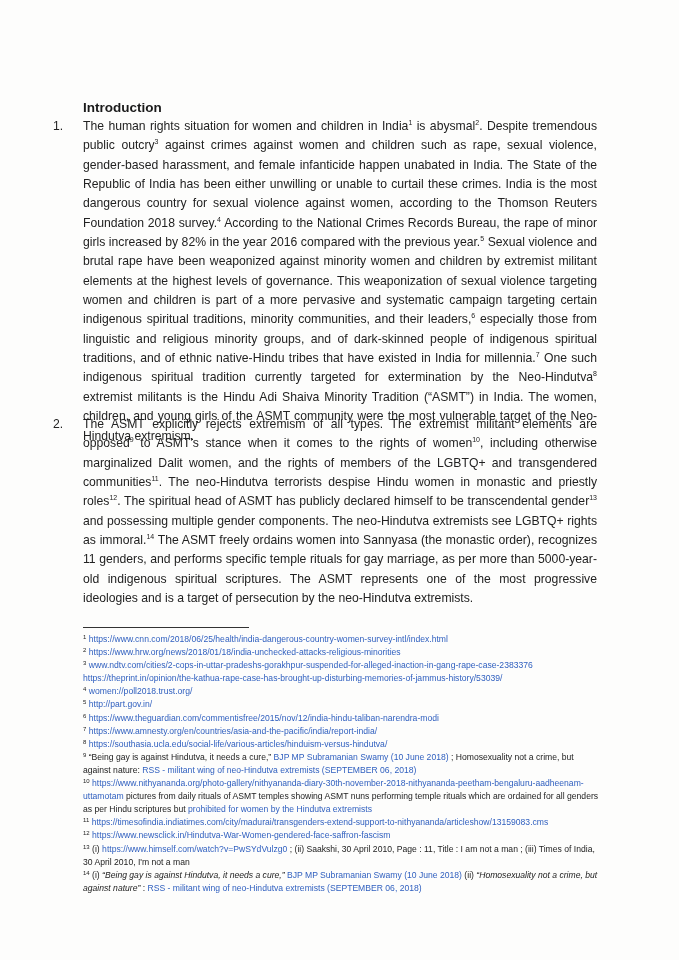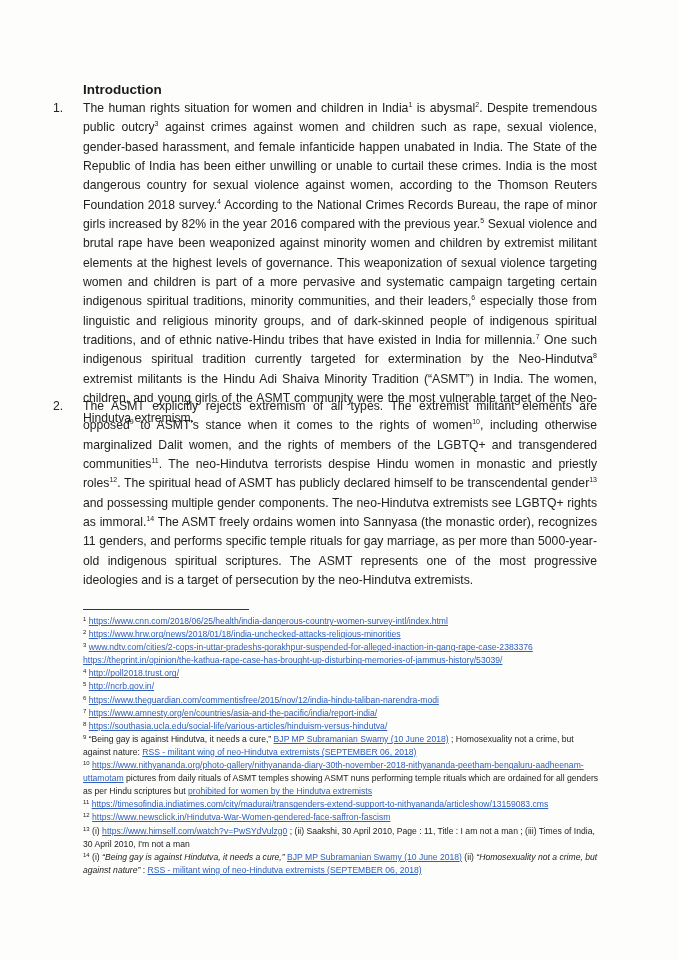--- a/index.html
+++ b/index.html
@@ -3,21 +3,21 @@
 <meta charset="utf-8">
 <style>
   html, body { margin: 0; padding: 0; }
   body {
     width: 679px; height: 960px; overflow: hidden;
     background: #fdfdfc;
     font-family: "DejaVu Sans", "Liberation Sans", sans-serif;
     color: #1f1f1f;
     position: relative;
   }
-  .page { position: absolute; left: 0; top: 0; width: 679px; height: 768px; }
+  .page { position: absolute; left: 0; top: 18px; width: 679px; height: 768px; }
   .heading {
     position: absolute; left: 83px; top: 82px;
     font-family: "Liberation Sans", sans-serif;
     font-weight: bold; font-size: 13.5px; color: #1a1a1a;
   }
   .para {
     position: absolute; left: 83px; width: 514px;
     font-family: "Liberation Sans", sans-serif;
     font-size: 12.2px; line-height: 19.35px;
     text-align: justify; color: #222;
@@ -32,21 +32,21 @@
     position: absolute; left: 83px; top: 609px; width: 166px; height: 0;
     border-top: 1px solid #333;
   }
   .footnotes {
     position: absolute; left: 83px; top: 615px; width: 516px;
     font-family: "Liberation Sans", sans-serif;
     font-size: 8.6px; line-height: 13.1px; color: #222;
   }
   .fn { margin: 0; }
   .fn sup { font-size: 6px; vertical-align: 3px; }
-  a, .lnk { color: #2f5fbf; text-decoration: underline; }
+  a, .lnk { color: #2f5fbf; }
   .it { font-style: italic; }
 </style>
 </head>
 <body>
 
 <div class="page">
   <div class="heading">Introduction</div>
 
   <div class="para" id="para1">
     <span class="num">1.</span>
@@ -57,22 +57,22 @@
     <span class="num">2.</span>
     <span class="body"><span>The ASMT explicitly rejects extremism of all types. The extremist militant elements are opposed</span><sup>9</sup><span> to ASMT's stance when it comes to the rights of women</span><sup>10</sup><span>, including otherwise marginalized Dalit women, and the rights of members of the LGBTQ+ and transgendered communities</span><sup>11</sup><span>. The neo-Hindutva terrorists despise Hindu women in monastic and priestly roles</span><sup>12</sup><span>. The spiritual head of ASMT has publicly declared himself to be transcendental gender</span><sup>13</sup><span> and possessing multiple gender components. The neo-Hindutva extremists see LGBTQ+ rights as immoral.</span><sup>14</sup><span> The ASMT freely ordains women into Sannyasa (the monastic order), recognizes 11 genders, and performs specific temple rituals for gay marriage, as per more than 5000-year-old indigenous spiritual scriptures. The ASMT represents one of the most progressive ideologies and is a target of persecution by the neo-Hindutva extremists.</span></span>
   </div>
 
   <div class="sep"></div>
 
   <div class="footnotes">
       <div class="fn"><sup>1</sup> <span class="lnk">https://www.cnn.com/2018/06/25/health/india-dangerous-country-women-survey-intl/index.html</span></div>
       <div class="fn"><sup>2</sup> <span class="lnk">https://www.hrw.org/news/2018/01/18/india-unchecked-attacks-religious-minorities</span></div>
       <div class="fn"><sup>3</sup> <span class="lnk">www.ndtv.com/cities/2-cops-in-uttar-pradeshs-gorakhpur-suspended-for-alleged-inaction-in-gang-rape-case-2383376</span><span> </span><span class="lnk">https://theprint.in/opinion/the-kathua-rape-case-has-brought-up-disturbing-memories-of-jammus-history/53039/</span></div>
-      <div class="fn"><sup>4</sup> <span class="lnk">http://poll2018.trust.org/</span></div>
-      <div class="fn"><sup>5</sup> <span class="lnk">http://ncrb.gov.in/</span></div>
+      <div class="fn"><sup>4</sup> <span class="lnk">women://poll2018.trust.org/</span></div>
+      <div class="fn"><sup>5</sup> <span class="lnk">http://part.gov.in/</span></div>
       <div class="fn"><sup>6</sup> <span class="lnk">https://www.theguardian.com/commentisfree/2015/nov/12/india-hindu-taliban-narendra-modi</span></div>
       <div class="fn"><sup>7</sup> <span class="lnk">https://www.amnesty.org/en/countries/asia-and-the-pacific/india/report-india/</span></div>
       <div class="fn"><sup>8</sup> <span class="lnk">https://southasia.ucla.edu/social-life/various-articles/hinduism-versus-hindutva/</span></div>
       <div class="fn"><sup>9</sup> <span>“Being gay is against Hindutva, it needs a cure,” </span><span class="lnk">BJP MP Subramanian Swamy (10 June 2018)</span><span> ; Homosexuality not a crime, but against nature: </span><span class="lnk">RSS - militant wing of neo-Hindutva extremists (SEPTEMBER 06, 2018)</span></div>
       <div class="fn"><sup>10</sup> <span class="lnk">https://www.nithyananda.org/photo-gallery/nithyananda-diary-30th-november-2018-nithyananda-peetham-bengaluru-aadheenam-uttamotam</span><span> pictures from daily rituals of ASMT temples showing ASMT nuns performing temple rituals which are ordained for all genders as per Hindu scriptures but </span><span class="lnk">prohibited for women by the Hindutva extremists</span></div>
       <div class="fn"><sup>11</sup> <span class="lnk">https://timesofindia.indiatimes.com/city/madurai/transgenders-extend-support-to-nithyananda/articleshow/13159083.cms</span></div>
       <div class="fn"><sup>12</sup> <span class="lnk">https://www.newsclick.in/Hindutva-War-Women-gendered-face-saffron-fascism</span></div>
       <div class="fn"><sup>13</sup> <span> (i) </span><span class="lnk">https://www.himself.com/watch?v=PwSYdVulzg0</span><span> ; (ii) Saakshi, 30 April 2010, Page : 11, Title : I am not a man ; (iii) Times of India, 30 April 2010, I'm not a man</span></div>
       <div class="fn"><sup>14</sup> <span> (i) </span><span class="it">“Being gay is against Hindutva, it needs a cure,”</span><span> </span><span class="lnk">BJP MP Subramanian Swamy (10 June 2018)</span><span> (ii) </span><span class="it">“Homosexuality not a crime, but against nature”</span><span> : </span><span class="lnk">RSS - militant wing of neo-Hindutva extremists (SEPTEMBER 06, 2018)</span></div>
     </div>

